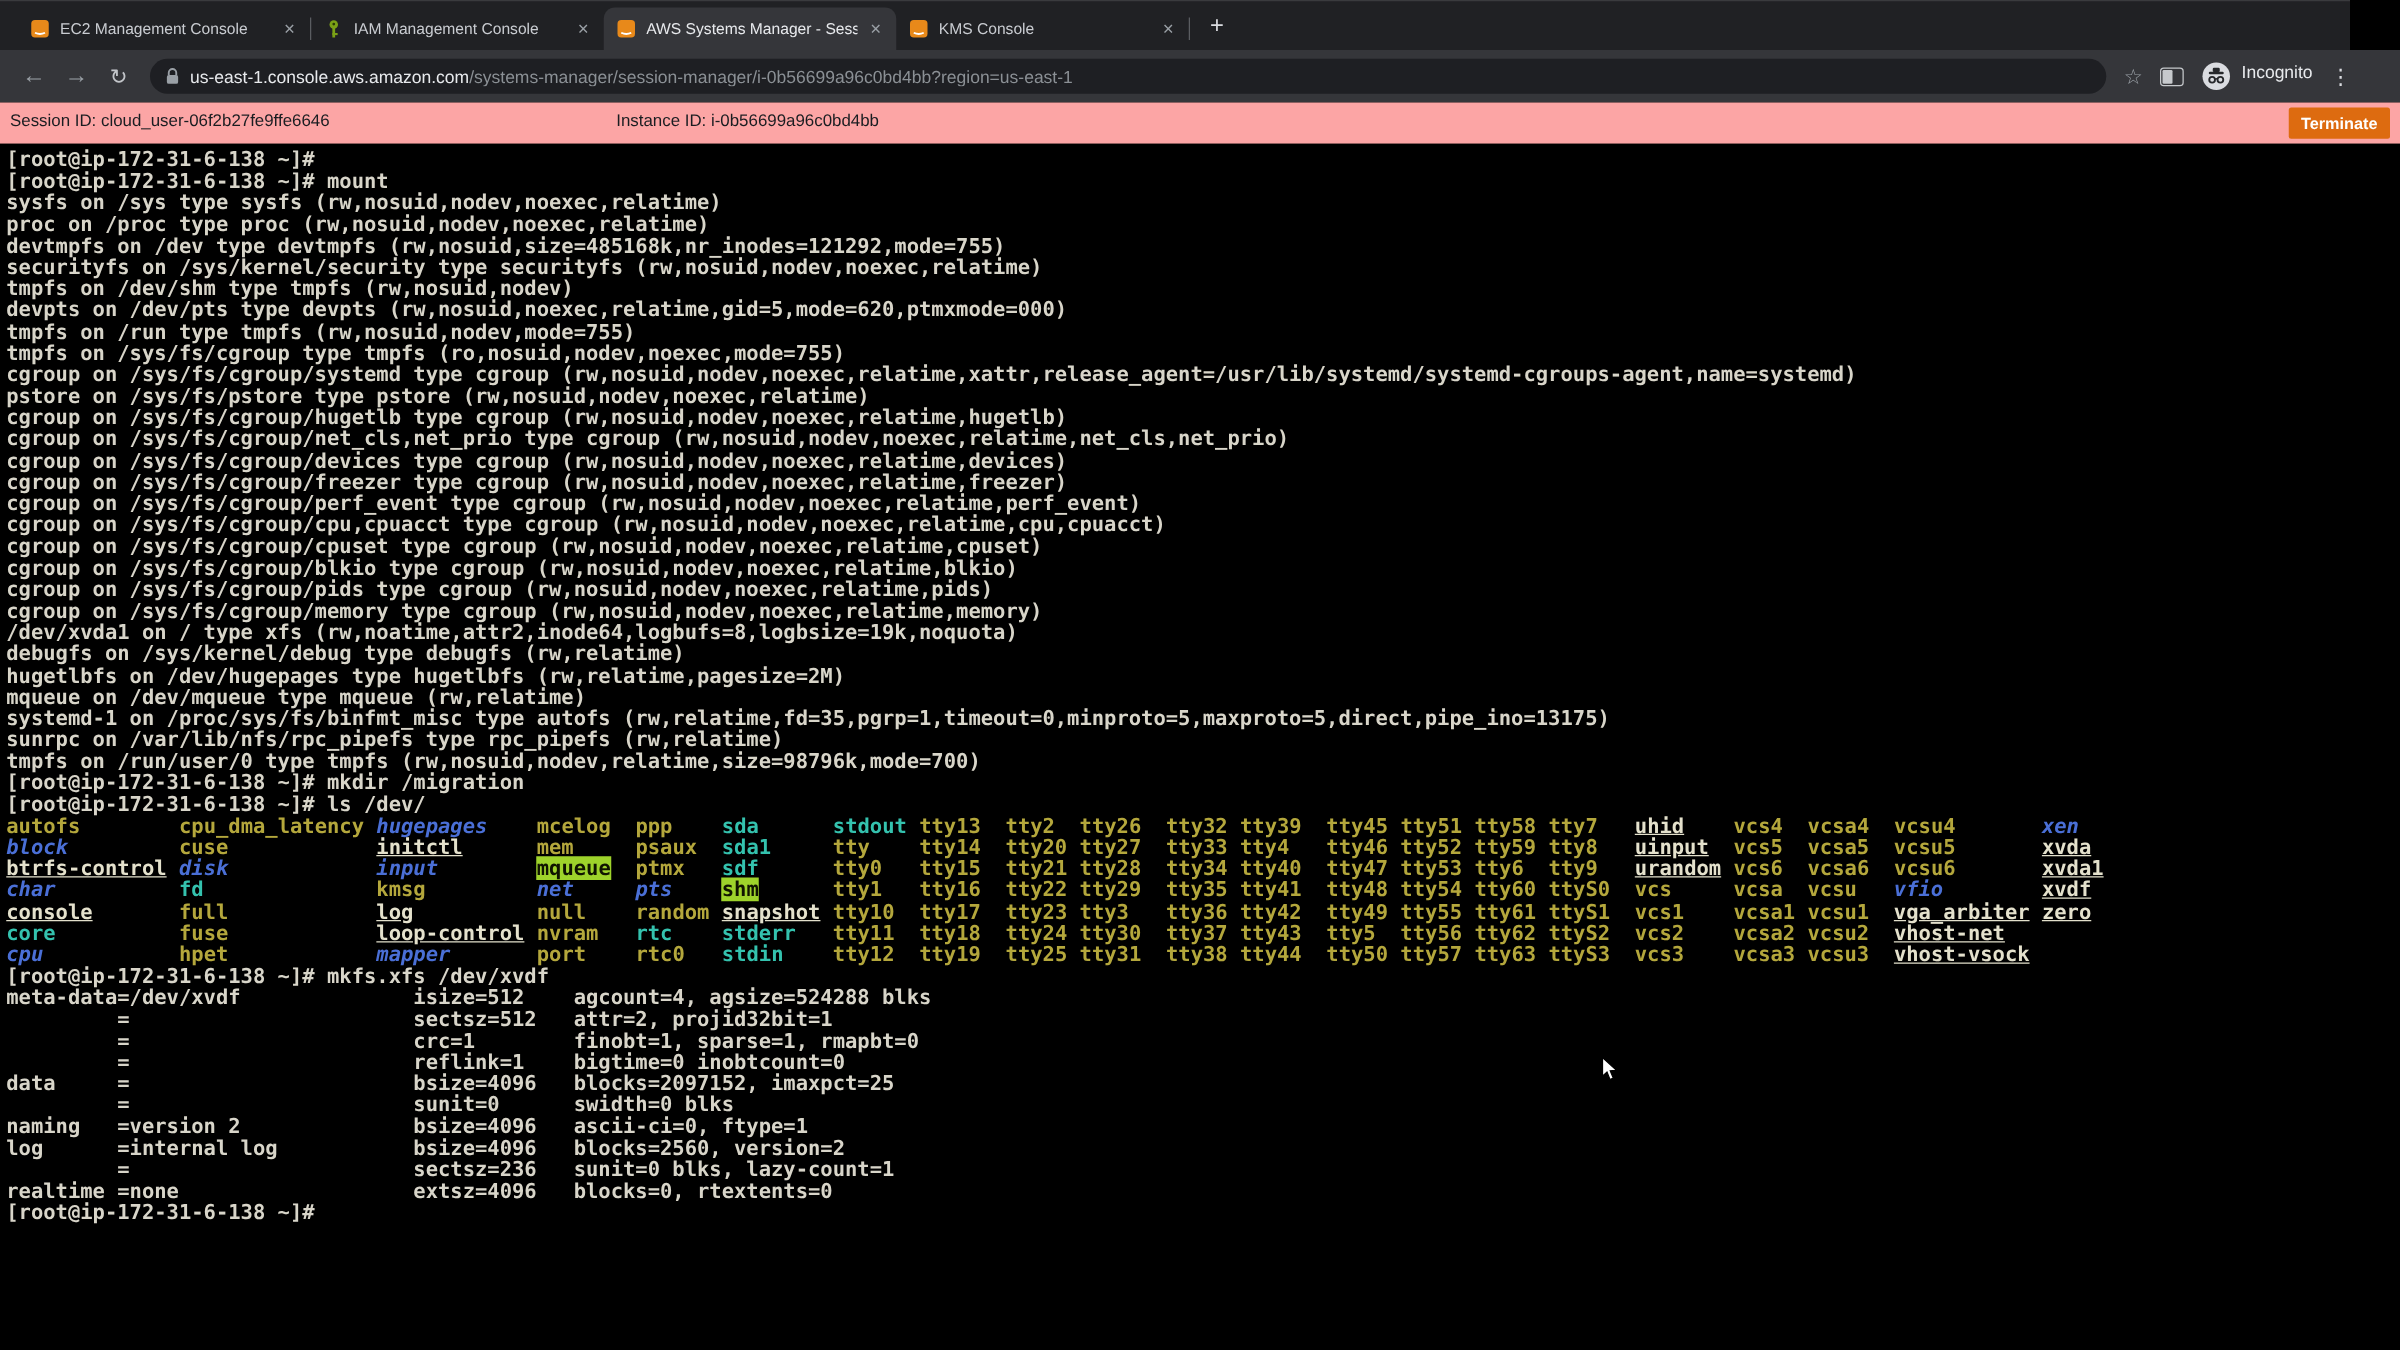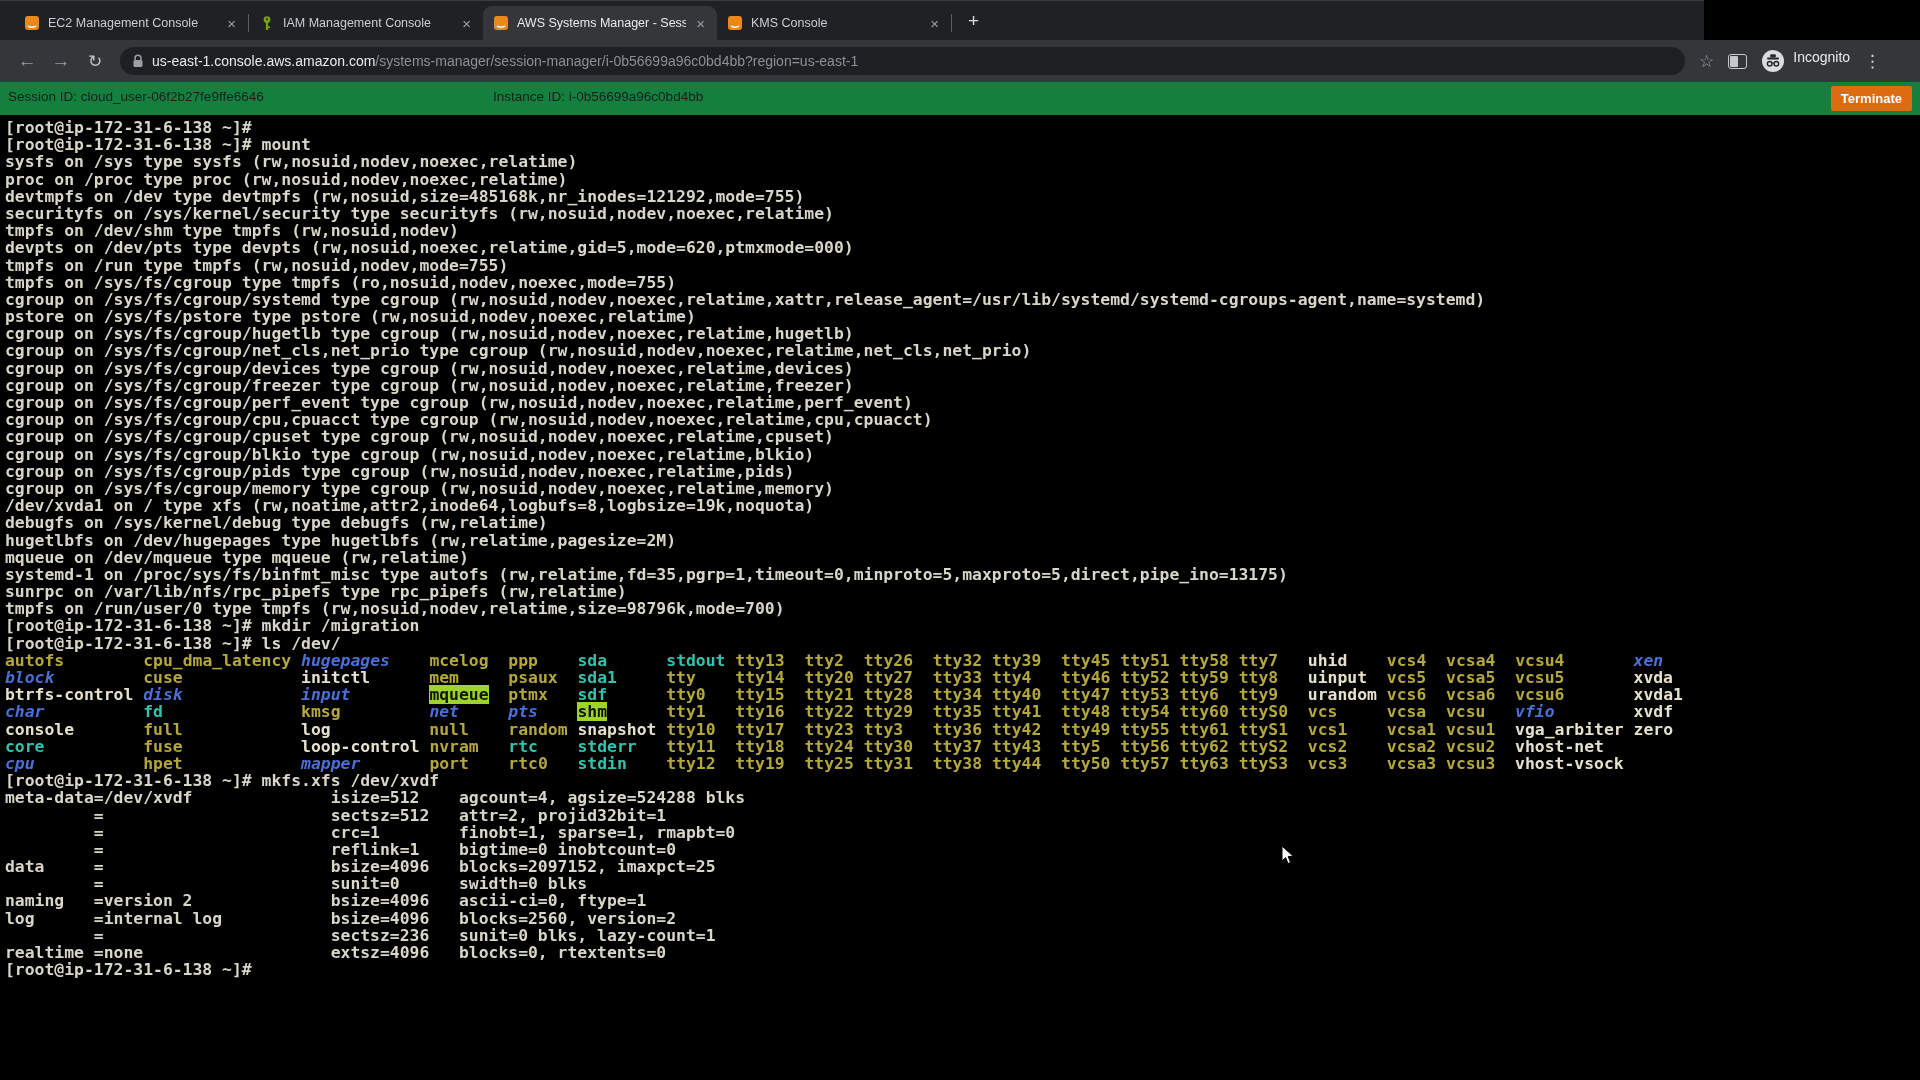--- a/index.html
+++ b/index.html
@@ -1,19 +1,19 @@
 <!DOCTYPE html>
 <html><head>
 <meta charset="utf-8">
 <style>
   html,body{margin:0;padding:0;background:#000;}
   #stage{position:relative;width:1920px;height:1080px;overflow:hidden;background:#000;
          font-family:"Liberation Sans",sans-serif;}
   
-  .tabbar{position:absolute;left:0;top:0;width:1704px;height:40px;background:var(--frame);
+  .tabbar{position:absolute;left:0;top:0;width:1880px;height:40px;background:var(--frame);
           display:flex;align-items:flex-end;padding-left:14px;box-sizing:border-box;
           border-top:1px solid #3a3b3e;}
   .tab{width:234px;height:34px;display:flex;align-items:center;gap:8px;padding:0 10px;
        box-sizing:border-box;border-radius:9px 9px 0 0;flex:none;cursor:default;}
   .tab .title{flex:1;font-size:12.5px;color:var(--tab-text);white-space:nowrap;overflow:hidden;}
   .tab.active{background:var(--toolbar);}
   .tab.active .title{color:var(--tab-text-active);}
   .tab .close{color:#9aa0a6;font-size:15px;line-height:15px;padding:0 2px;}
   .tabsep{width:1px;height:18px;background:#5a5d61;margin-bottom:8px;flex:none;}
   .favicon{width:16px;height:16px;flex:none;display:inline-block;}
@@ -29,33 +29,33 @@
   .urltext .domain{color:#e8eaed;}
   .urltext .path{color:#8b9095;}
   .right-icons{display:flex;align-items:center;gap:14px;margin-left:14px;}
   .star{color:#9aa0a6;font-size:17px;}
   .sidepanel{width:17px;height:13px;border:1.6px solid #c6c9cc;border-radius:3px;position:relative;}
   .sidepanel::after{content:"";position:absolute;left:1px;top:1px;bottom:1px;width:8px;background:#c6c9cc;border-radius:1px;}
   .incog{display:flex;align-items:flex-start;gap:8px;}
   .incog-label{color:#e8eaed;font-size:14px;}
   .menu-dots{color:#dadce0;font-size:17px;letter-spacing:0;}
   
-  .sessionbar{position:absolute;left:0;top:82px;width:1920px;height:33px;background:#15803d;}
+  .sessionbar{position:absolute;left:0;top:82px;width:1920px;height:33px;background:#fca5a5;}
   .sessionbar .sid{position:absolute;left:8px;top:7px;font-size:13.5px;color:#1a1d21;}
   .sessionbar .iid{position:absolute;left:493px;top:7px;font-size:13.5px;color:#1a1d21;}
   .terminate{position:absolute;right:8px;top:4px;height:25px;background:var(--terminate);
              color:#fff;font-weight:bold;font-size:13px;border:none;border-radius:2px;
              padding:0 10px;font-family:"Liberation Sans",sans-serif;}
   
   .terminal{position:absolute;left:0;top:115px;width:1920px;height:837px;background:#000;
             padding:4px 0 0 5px;box-sizing:border-box;
             font-family:"DejaVu Sans Mono",monospace;font-size:16.4px;font-weight:bold;
             line-height:17.2px;color:var(--tw);}
   .tline{white-space:pre;height:17.2px;}
-  .c-y{color:var(--ty);} .c-Y{color:var(--tY);} .c-b{color:var(--tb);font-style:italic;}
+  .c-y{color:var(--ty);} .c-Y{color:var(--tY);text-decoration:underline;} .c-b{color:var(--tb);font-style:italic;}
   .c-c{color:var(--tc);} .c-g{background:var(--tg);color:#101400;}
   
   .cursor{position:absolute;left:1281px;top:845px;}
 </style>
 </head>
 <body>
 <div id="stage" style="--frame: #202124; --toolbar: #35363a; --omnibox: #1e1f23; --tab-text: #c9ccd1; --tab-text-active: #e8eaed; --terminate: #dd6b10; --tw: #d8d5c9; --ty: #b4a73c; --tY: #e4e1cc; --tb: #4a6fd6; --tc: #34c2ae; --tg: #9ed32b;">
 
   <div class="tabbar">
     <div id="tabs" style="display:flex;align-items:flex-end;">

